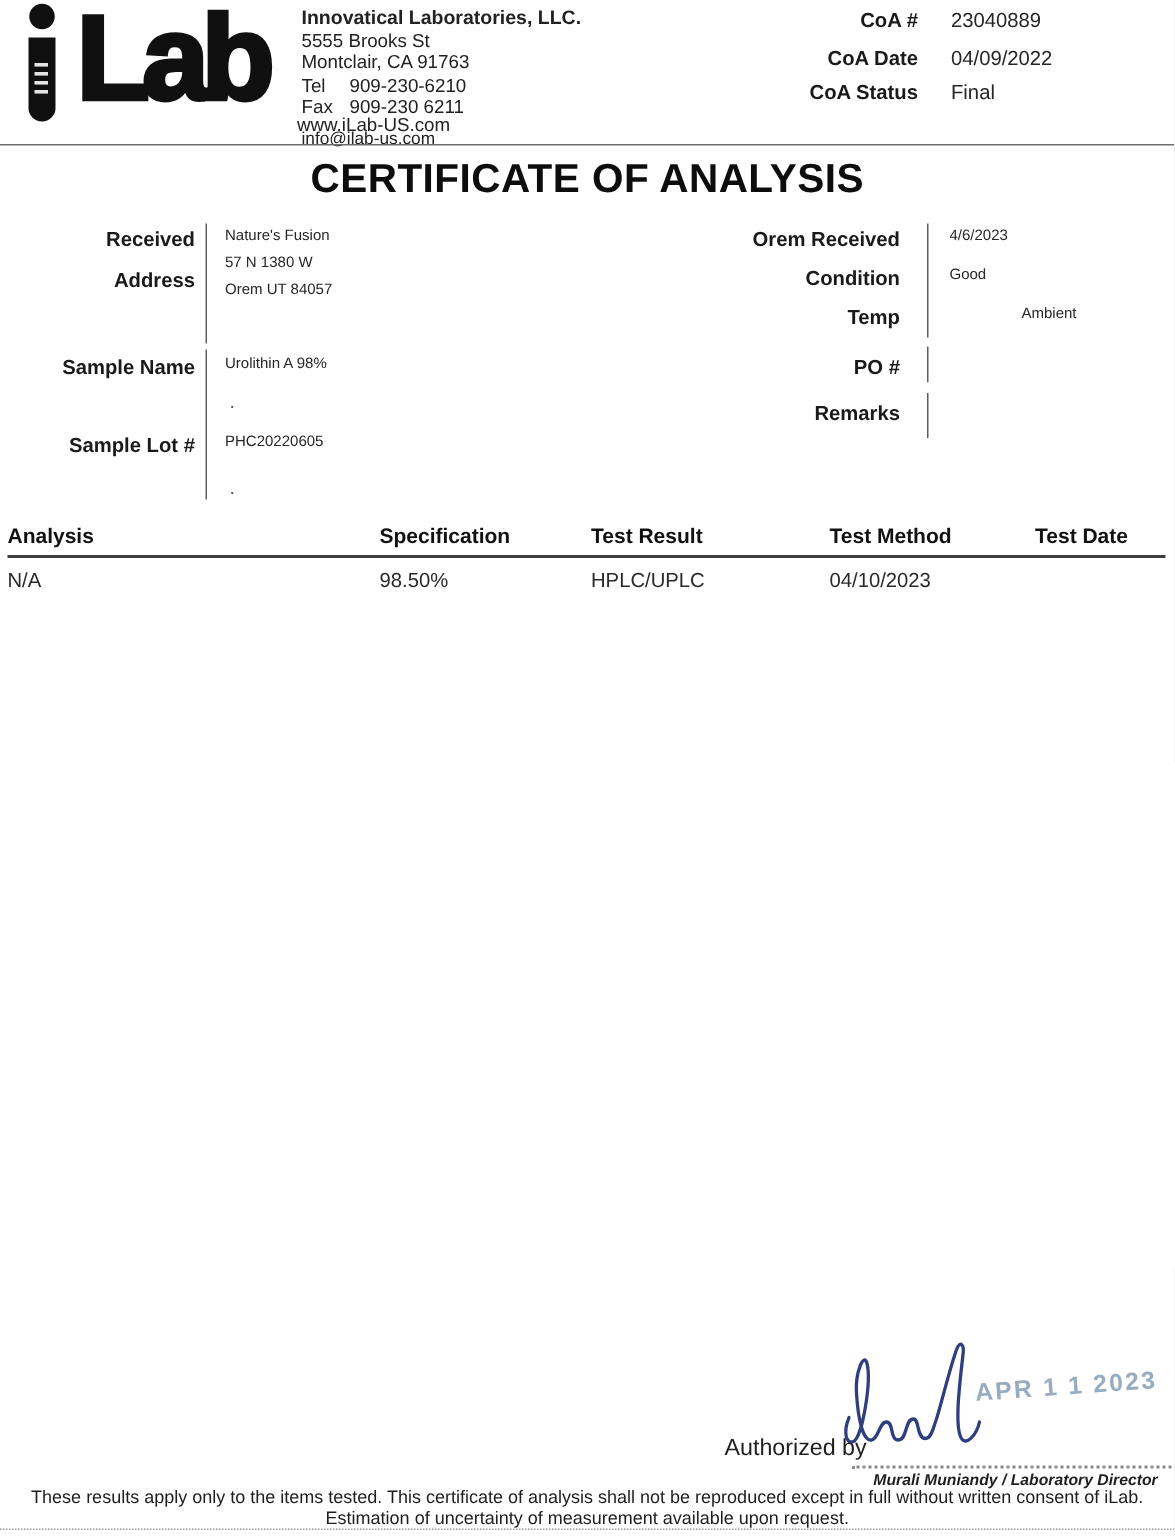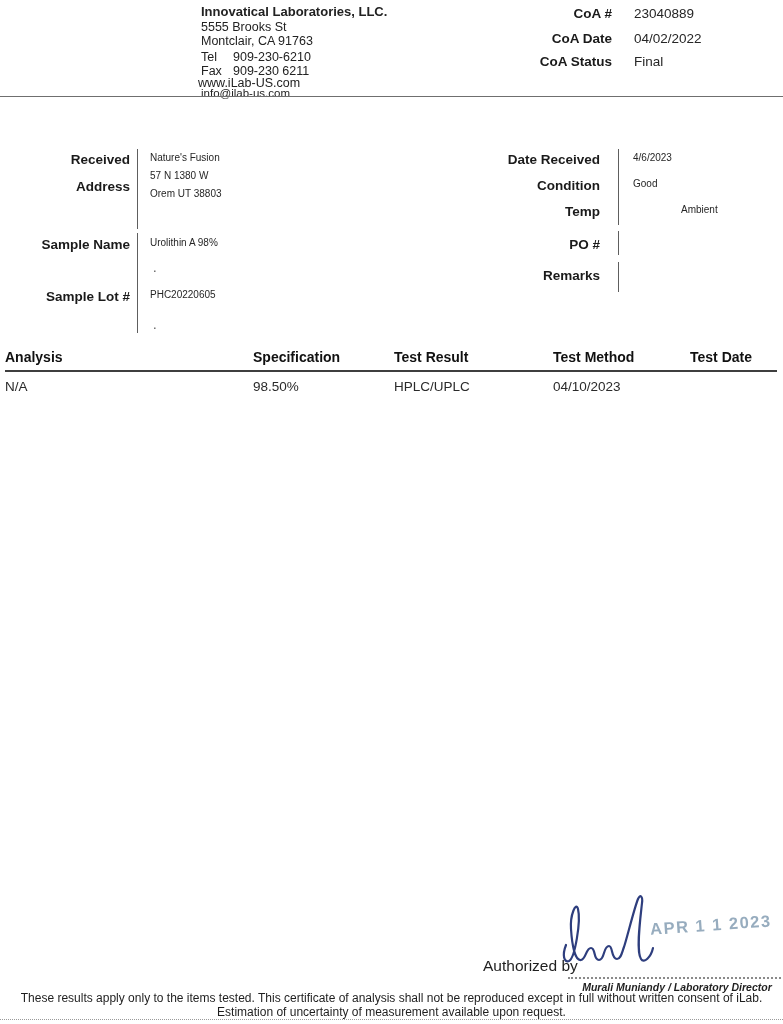--- a/index.html
+++ b/index.html
@@ -52,66 +52,78 @@
   }
   
   .footer-line{left:0;width:783px;text-align:center;font-size:12px;color:#1e1e1e;white-space:nowrap;}
   .bottom-rule{left:0;top:1019px;width:783px;border-top:1.6px dotted #9a9a9a;height:0;}
 </style>
 </head>
 <body>
 
 <div id="page">
 
+  <div class="abs logo">
+    <svg width="34" height="88" viewBox="0 0 34 88">
+      <circle cx="14" cy="9" r="8.5" fill="#101010"></circle>
+      <path d="M5,23 h18 v47 a9,9 0 0 1 -18,0 z" fill="#101010"></path>
+      <rect x="9" y="40" width="9" height="2.4" fill="#e6e6e6"></rect>
+      <rect x="9" y="46" width="9" height="2.4" fill="#e6e6e6"></rect>
+      <rect x="9" y="52" width="9" height="2.4" fill="#e6e6e6"></rect>
+      <rect x="9" y="58" width="9" height="2.4" fill="#e6e6e6"></rect>
+    </svg>
+    <div class="logo-text">Lab</div>
+  </div>
 
   <div class="abs company-line company-name" style="top:4px;">Innovatical Laboratories, LLC.</div>
   <div class="abs company-line" style="top:20px;">5555 Brooks St</div>
   <div class="abs company-line" style="top:34px;text-align:right;">Montclair, CA 91763</div>
   <div class="abs company-line" style="top:50px;">
     <span class="contact-label">Tel</span><span>909-230-6210</span>
   </div>
   <div class="abs company-line" style="top:64px;">
     <span class="contact-label">Fax</span><span>909-230 6211</span>
   </div>
   <div class="abs company-line" style="top:76px;left:198px;">www.iLab-US.com</div>
   <div class="abs company-line" style="top:87px;font-size:11.5px;">info@ilab-us.com</div>
 
   <div class="abs coa-row" style="top:6px;">
     <div class="coa-label">CoA #</div>
     <div class="coa-value">23040889</div>
   </div>
   <div class="abs coa-row" style="top:31px;">
     <div class="coa-label">CoA Date</div>
-    <div class="coa-value">04/02/2022</div>
+    <div class="coa-value">04/09/2022</div>
   </div>
   <div class="abs coa-row" style="top:54px;">
     <div class="coa-label">CoA Status</div>
     <div class="coa-value">Final</div>
   </div>
 
   <div class="abs hrule" style="top:96px;"></div>
 
+  <div class="abs title" style="top:104px;">CERTIFICATE OF ANALYSIS</div>
 
   <div class="abs flabel lcol" style="top:152px;">Received</div>
   <div class="abs flabel lcol" style="top:179px;">Address</div>
   <div class="abs flabel lcol" style="top:237px;">Sample Name</div>
   <div class="abs flabel lcol" style="top:289px;">Sample Lot #</div>
 
   <div class="abs vline" style="left:137px;top:149px;height:80px;"></div>
   <div class="abs vline" style="left:137px;top:233px;height:100px;"></div>
 
   <div class="abs fvalue" style="left:150px;top:152px;">Nature's Fusion</div>
   <div class="abs fvalue" style="left:150px;top:170px;">57 N 1380 W</div>
-  <div class="abs fvalue" style="left:150px;top:188px;">Orem UT 38803</div>
+  <div class="abs fvalue" style="left:150px;top:188px;">Orem UT 84057</div>
   <div class="abs fvalue" style="left:150px;top:237px;">Urolithin A 98%</div>
   <div class="abs stray-dot" style="left:153px;top:260px;">.</div>
   <div class="abs fvalue" style="left:150px;top:289px;">PHC20220605</div>
   <div class="abs stray-dot" style="left:153px;top:317px;">.</div>
 
-  <div class="abs flabel rcol" style="top:152px;">Date Received</div>
+  <div class="abs flabel rcol" style="top:152px;">Orem Received</div>
   <div class="abs flabel rcol" style="top:178px;">Condition</div>
   <div class="abs flabel rcol" style="top:204px;">Temp</div>
   <div class="abs flabel rcol" style="top:237px;">PO #</div>
   <div class="abs flabel rcol" style="top:268px;">Remarks</div>
 
   <div class="abs vline" style="left:618px;top:149px;height:76px;"></div>
   <div class="abs vline" style="left:618px;top:231px;height:24px;"></div>
   <div class="abs vline" style="left:618px;top:262px;height:30px;"></div>
 
   <div class="abs fvalue" style="left:633px;top:152px;">4/6/2023</div>

